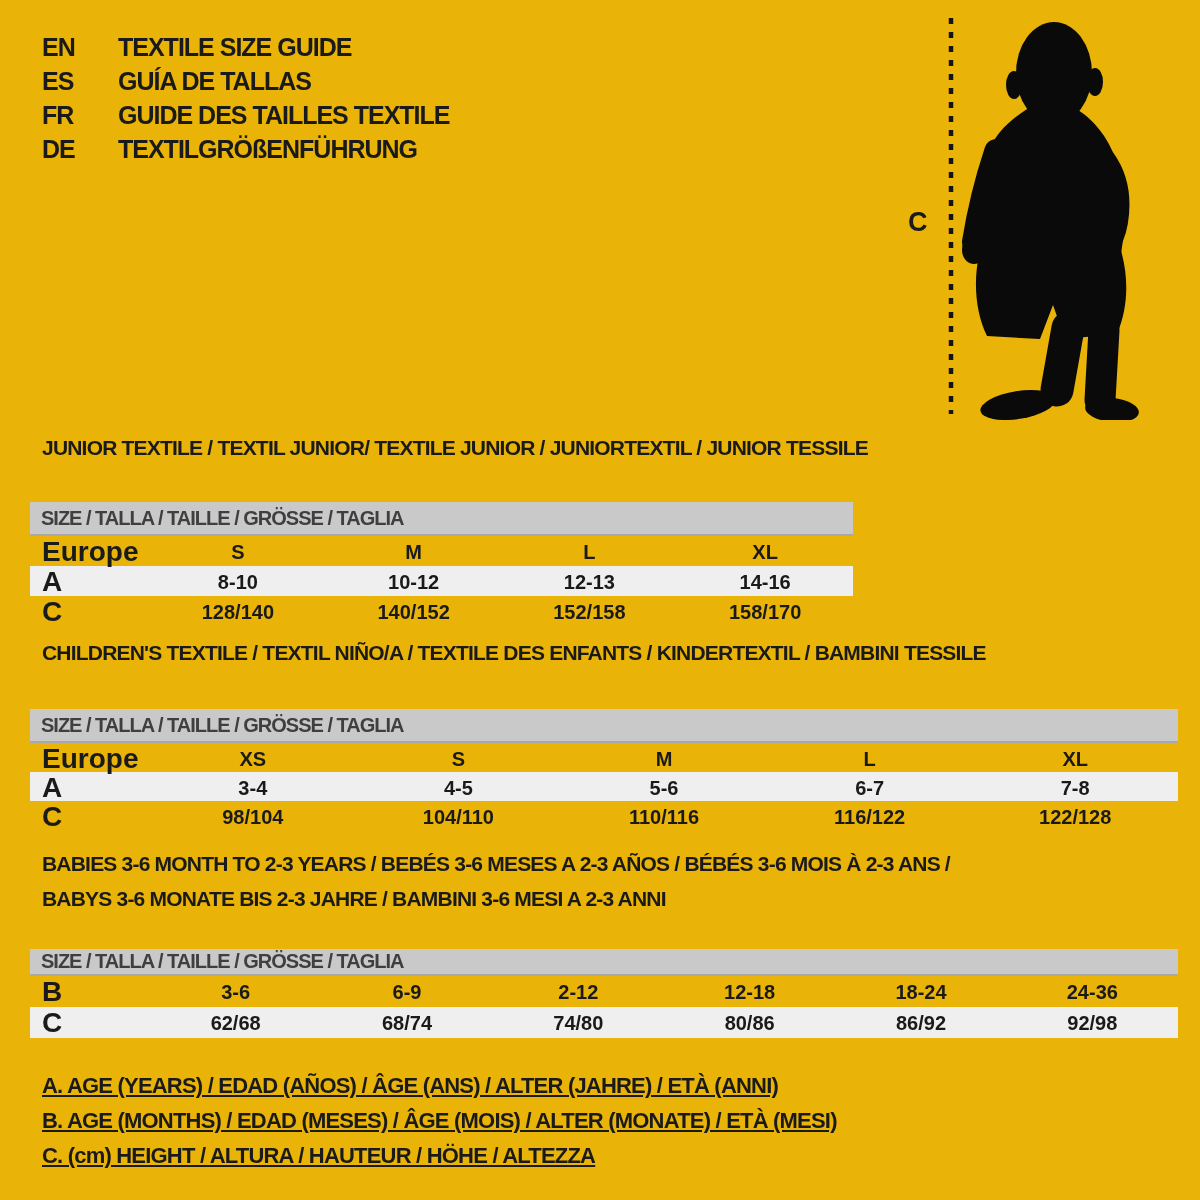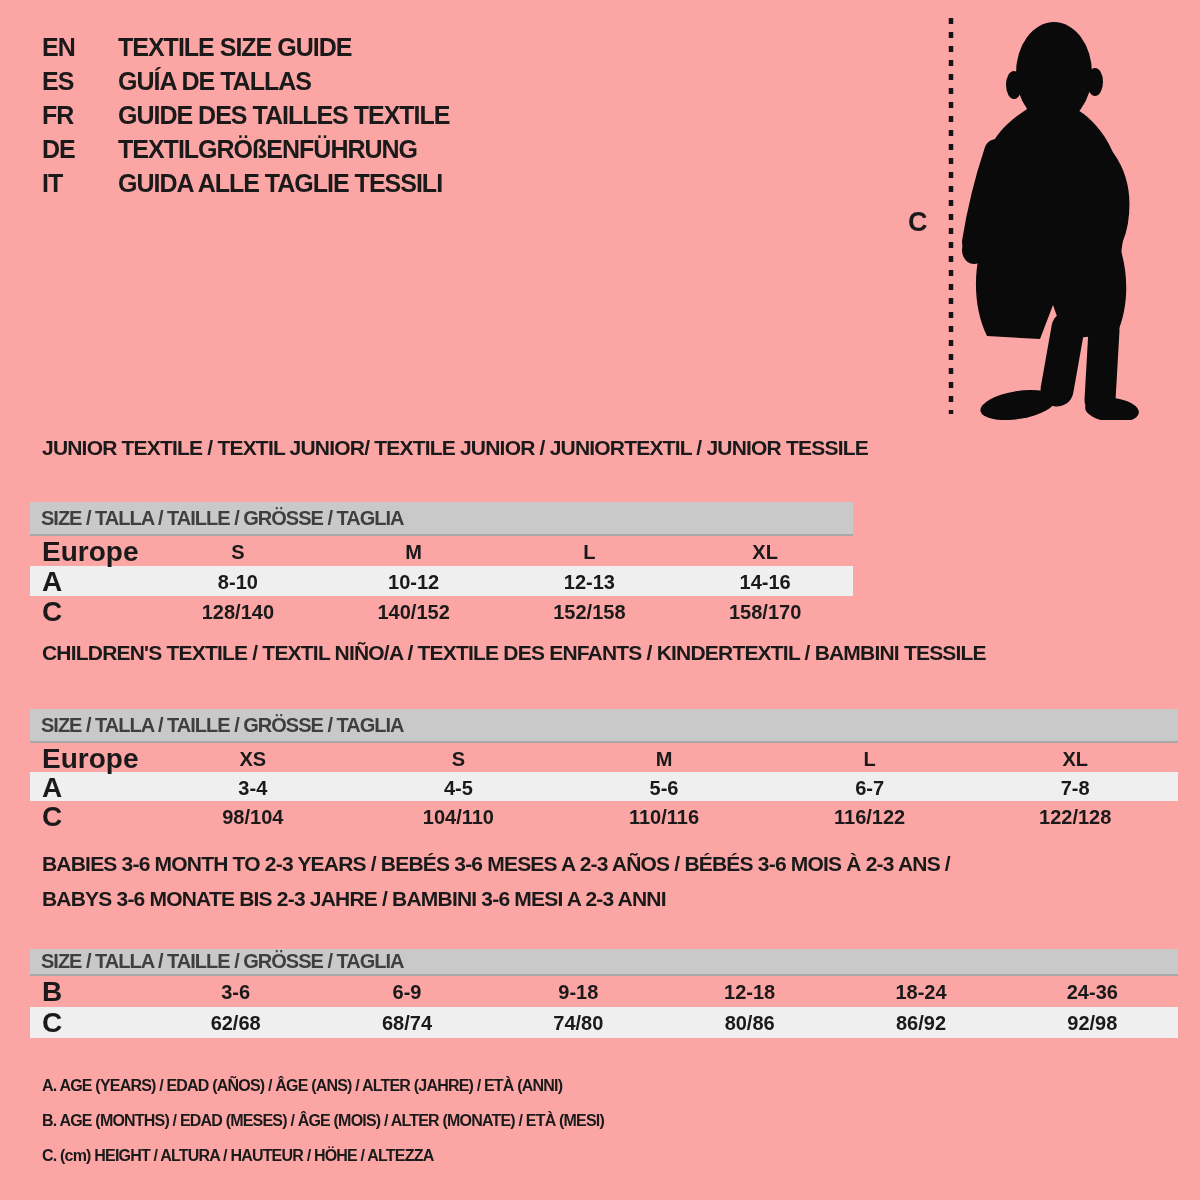--- a/index.html
+++ b/index.html
@@ -1,20 +1,20 @@
 <!DOCTYPE html>
 <html><head>
 <meta charset="utf-8">
 <style>
   * { margin:0; padding:0; box-sizing:border-box; }
   html,body { background:#ffffff; }
   .page {
     position:relative;
     width:1200px; height:1200px;
-    background:#fca5a5;
+    background:#eab308;
     overflow:hidden;
     font-family:"Liberation Sans", sans-serif;
     font-weight:bold;
     color:#1a1a1a;
   }
 
   
   .lang-list { position:absolute; left:42px; top:30px; }
   .lang-row { display:flex; height:34px; align-items:center; }
   .lang-code { width:76px; font-size:25px; letter-spacing:-1px; }
@@ -46,21 +46,21 @@
   .trow { display:grid; align-items:center; }
   .trow.shaded { background:#efefef; }
   .cols-4 .trow { grid-template-columns:120px repeat(4,1fr); height:30px; }
   .cols-5 .trow { grid-template-columns:120px repeat(5,1fr); height:29px; }
   .cols-6 .trow { grid-template-columns:120px repeat(6,1fr); height:31px; }
   .tlabel { font-size:28px; padding-left:12px; }
   .tcell  { font-size:20px; text-align:center; }
 
   
   .legend { position:absolute; left:42px; top:1068px; }
-  .legend-line { font-size:16px; letter-spacing:-0.8px; line-height:35px; white-space:nowrap; }
+  .legend-line { font-size:22px; letter-spacing:-0.8px; line-height:35px; white-space:nowrap;text-decoration:underline; }
 </style>
 </head>
 <body>
 
 <div class="page">
 
   <div class="lang-list">
     <div class="lang-row">
       <span class="lang-code">EN</span>
       <span class="lang-title">TEXTILE SIZE GUIDE</span>
@@ -69,24 +69,20 @@
       <span class="lang-code">ES</span>
       <span class="lang-title">GUÍA DE TALLAS</span>
     </div>
     <div class="lang-row">
       <span class="lang-code">FR</span>
       <span class="lang-title">GUIDE DES TAILLES TEXTILE</span>
     </div>
     <div class="lang-row">
       <span class="lang-code">DE</span>
       <span class="lang-title">TEXTILGRÖßENFÜHRUNG</span>
-    </div>
-    <div class="lang-row">
-      <span class="lang-code">IT</span>
-      <span class="lang-title">GUIDA ALLE TAGLIE TESSILI</span>
     </div>
   </div>
 
   <svg class="figure-svg" width="245" height="408" viewBox="0 0 245 408">
     <line x1="46" y1="6" x2="46" y2="402" stroke="#141414" stroke-width="4.5" stroke-dasharray="6 8"></line>
     <g fill="#0a0a0a" stroke="none">
 
       <ellipse cx="149" cy="61" rx="38" ry="51"></ellipse>
 
       <ellipse cx="109" cy="73" rx="8" ry="14"></ellipse>
@@ -172,21 +168,21 @@
   <div class="sec-heading two-line" style="top:846px;">
     <div>BABIES 3-6 MONTH TO 2-3 YEARS / BEBÉS 3-6 MESES A 2-3 AÑOS / BÉBÉS 3-6 MOIS À 2-3 ANS /</div>
     <div>BABYS 3-6 MONATE BIS 2-3 JAHRE / BAMBINI 3-6 MESI A 2-3 ANNI</div>
   </div>
   <div class="size-table cols-6" style="top:929px; width:1148px;">
     <div class="size-bar bar-sm">SIZE / TALLA / TAILLE / GRÖSSE / TAGLIA</div>
   <div class="trow">
         <div class="tlabel">B</div>
         <div class="tcell">3-6</div>
         <div class="tcell">6-9</div>
-        <div class="tcell">9-18</div>
+        <div class="tcell">2-12</div>
         <div class="tcell">12-18</div>
         <div class="tcell">18-24</div>
         <div class="tcell">24-36</div>
       </div>
       <div class="trow shaded">
         <div class="tlabel">C</div>
         <div class="tcell">62/68</div>
         <div class="tcell">68/74</div>
         <div class="tcell">74/80</div>
         <div class="tcell">80/86</div>

